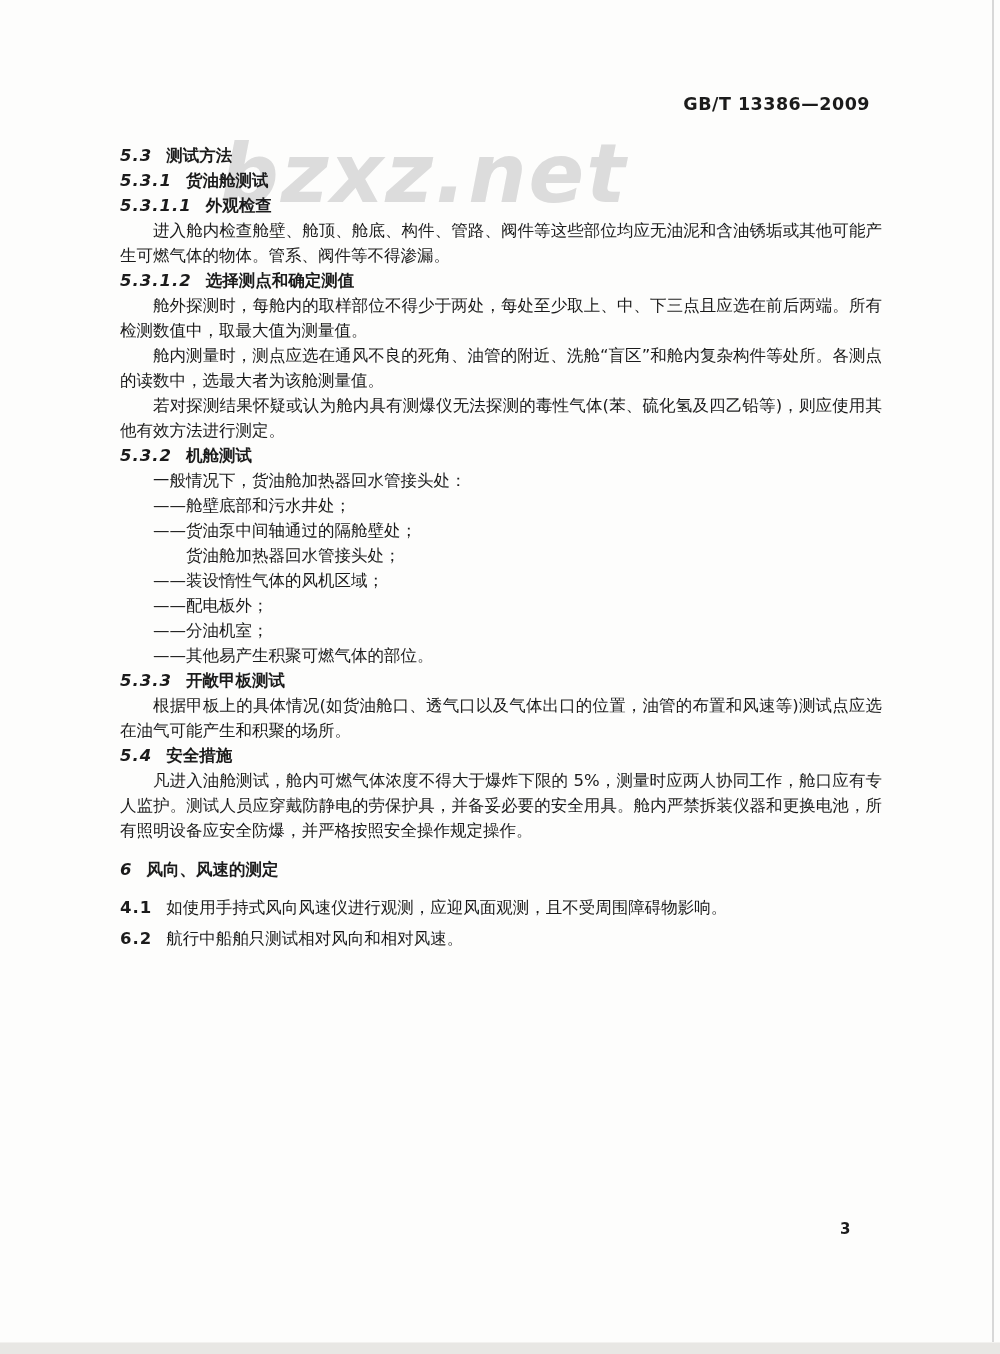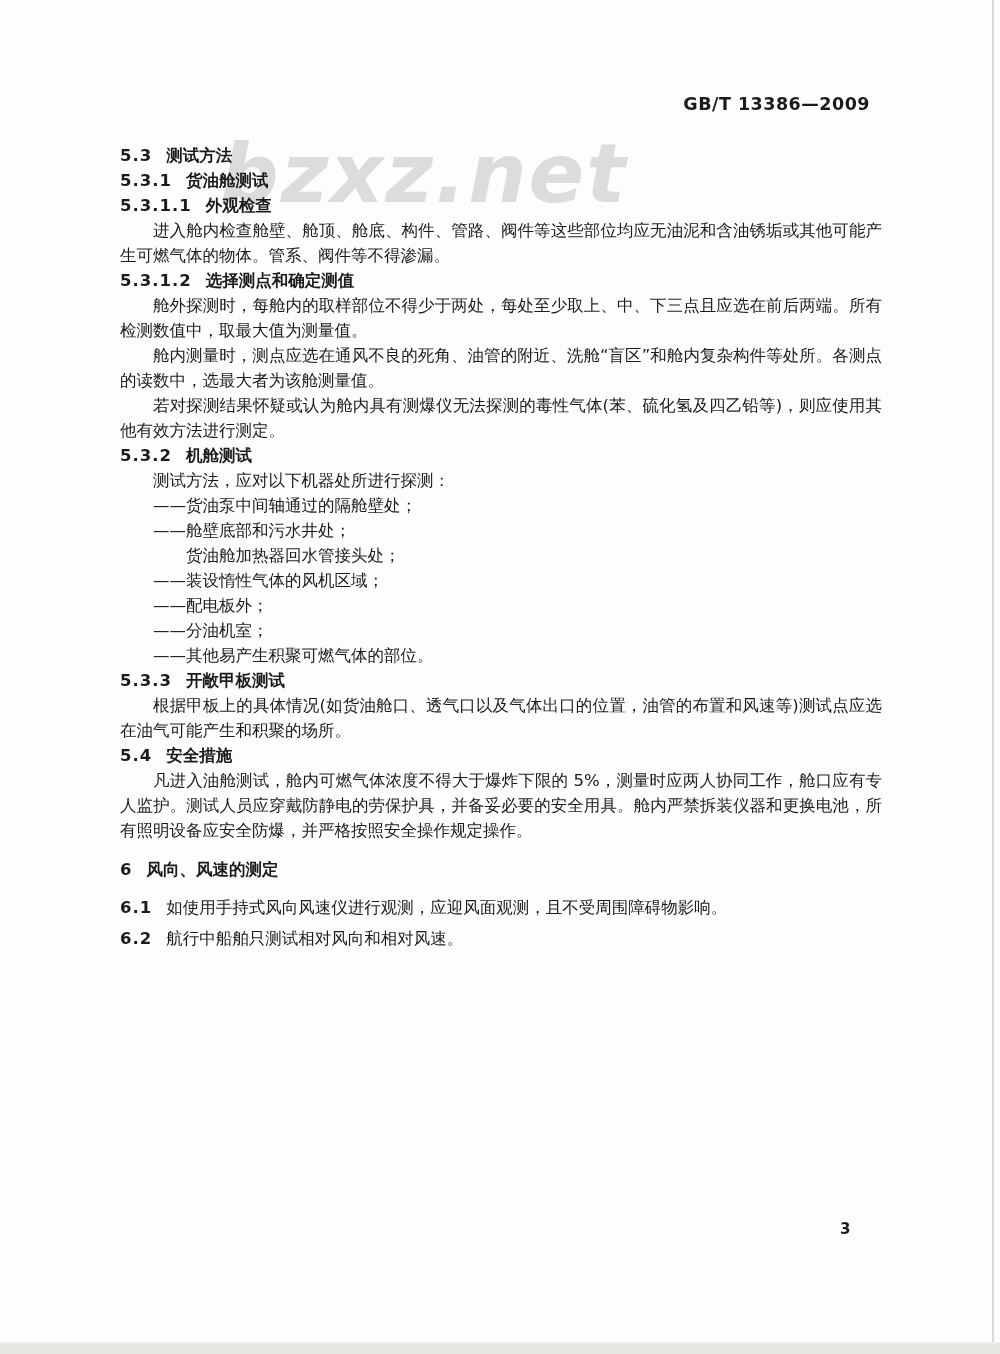--- a/index.html
+++ b/index.html
@@ -68,20 +68,21 @@
     z-index: 1;
     font-size: 16.5px;
     line-height: 25px;
   }
   .h {
     font-weight: bold;
   }
   .h .num {
     margin-right: 14px;
     letter-spacing: 1px;
+    font-style: italic;
   }
   .p {
     text-indent: 2em;
     text-align: justify;
   }
   .li {
     padding-left: 2em;
   }
   .li-cont {
     padding-left: 4em;
@@ -128,42 +129,42 @@
 
     <div class="p">舱外探测时，每舱内的取样部位不得少于两处，每处至少取上、中、下三点且应选在前后两端。所有检测数值中，取最大值为测量值。</div>
 
     <div class="p">舱内测量时，测点应选在通风不良的死角、油管的附近、洗舱“盲区”和舱内复杂构件等处所。各测点的读数中，选最大者为该舱测量值。</div>
 
 
     <div class="p">若对探测结果怀疑或认为舱内具有测爆仪无法探测的毒性气体(苯、硫化氢及四乙铅等)，则应使用其他有效方法进行测定。</div>
 
     <div class="h"><span class="num">5.3.2</span><span>机舱测试</span></div>
 
-    <div class="p">测试方法，应对以下机器处所进行探测：</div>
+    <div class="p">一般情况下，货油舱加热器回水管接头处：</div>
 
+    <div class="li">——舱壁底部和污水井处；</div>
     <div class="li">——货油泵中间轴通过的隔舱壁处；</div>
-    <div class="li">——舱壁底部和污水井处；</div>
     <div class="li-cont">货油舱加热器回水管接头处；</div>
     <div class="li">——装设惰性气体的风机区域；</div>
     <div class="li">——配电板外；</div>
     <div class="li">——分油机室；</div>
     <div class="li">——其他易产生积聚可燃气体的部位。</div>
 
     <div class="h"><span class="num">5.3.3</span><span>开敞甲板测试</span></div>
 
     <div class="p">根据甲板上的具体情况(如货油舱口、透气口以及气体出口的位置，油管的布置和风速等)测试点应选在油气可能产生和积聚的场所。</div>
 
     <div class="h"><span class="num">5.4</span><span>安全措施</span></div>
 
     <div class="p">凡进入油舱测试，舱内可燃气体浓度不得大于爆炸下限的 5%，测量时应两人协同工作，舱口应有专人监护。测试人员应穿戴防静电的劳保护具，并备妥必要的安全用具。舱内严禁拆装仪器和更换电池，所有照明设备应安全防爆，并严格按照安全操作规定操作。</div>
 
 
     <div class="h sec6"><span class="num">6</span><span>风向、风速的测定</span></div>
 
-    <div class="clause c61"><span class="num">6.1</span><span>如使用手持式风向风速仪进行观测，应迎风面观测，且不受周围障碍物影响。</span></div>
+    <div class="clause c61"><span class="num">4.1</span><span>如使用手持式风向风速仪进行观测，应迎风面观测，且不受周围障碍物影响。</span></div>
 
     <div class="clause c62"><span class="num">6.2</span><span>航行中船舶只测试相对风向和相对风速。</span></div>
 
   </div>
 
   <div class="pagenum">3</div>
 
   <div class="right-edge-line"></div>
   <div class="bottom-scan-bar"></div>
 

